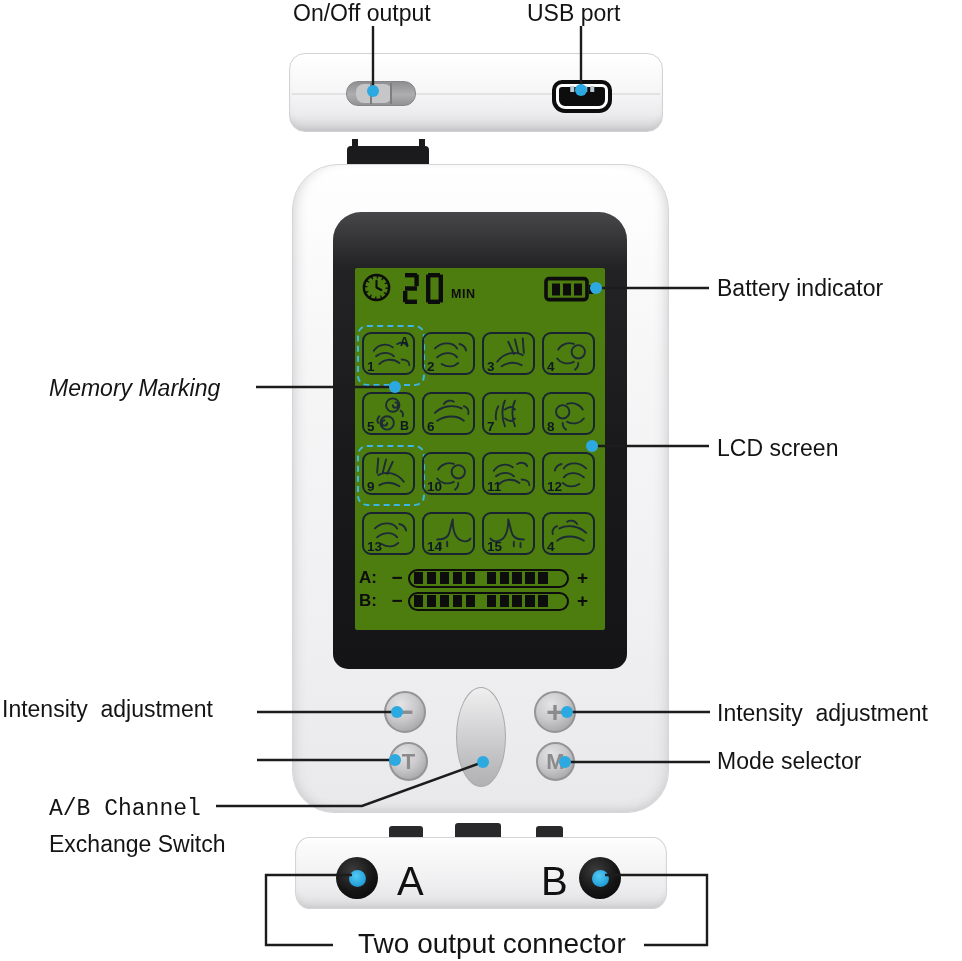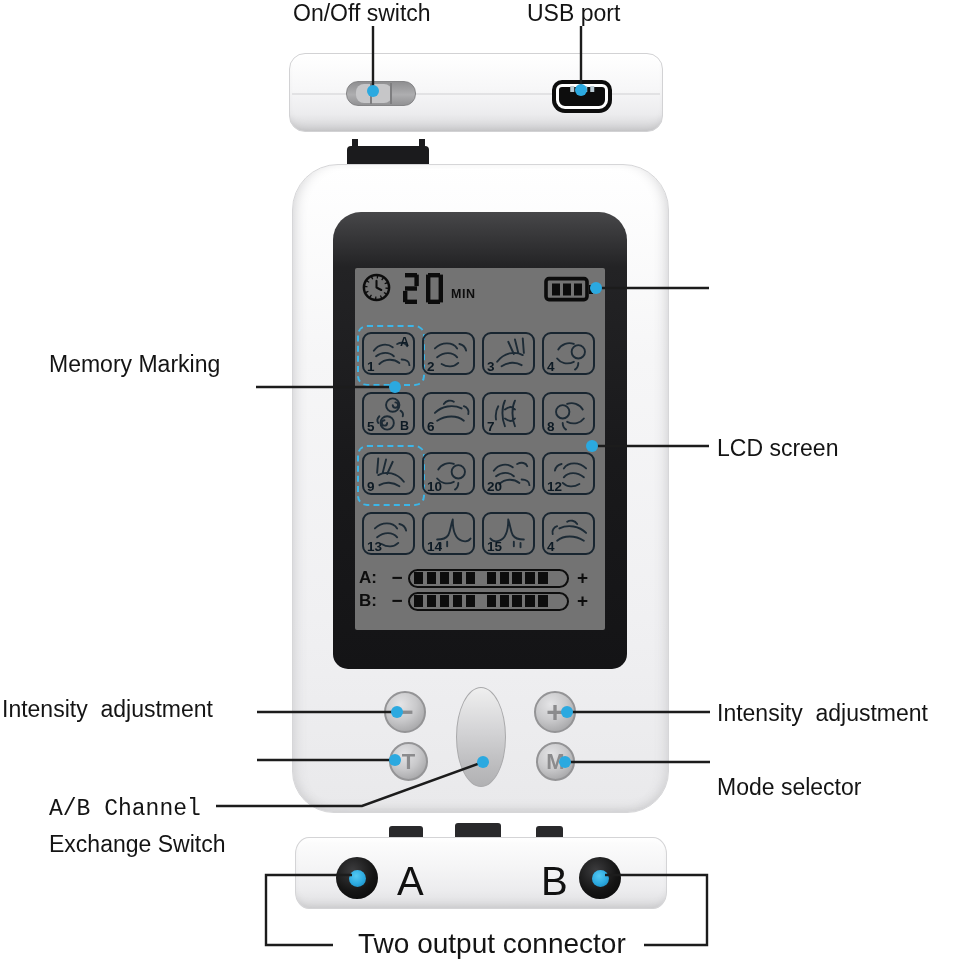--- a/index.html
+++ b/index.html
@@ -27,21 +27,21 @@
   
   .nub{left:347px;top:146px;width:82px;height:22px;background:#1b1b1d;border-radius:4px 4px 0 0;}
   .nub-foot{width:6px;height:9px;background:#1b1b1d;top:139px;}
   .body-front{left:292px;top:164px;width:375px;height:647px;
        border-radius:46px 46px 42px 42px;border:1px solid #d6d6d8;
        background:linear-gradient(180deg,#ffffff 0%,#f6f6f7 30%,#f0f0f2 70%,#e9e9eb 100%);
        box-shadow:inset 10px 0 14px -9px #cfcfd1, inset -10px 0 14px -9px #cfcfd1,
                   inset 0 -9px 12px -8px #c6c6c8, inset 0 12px 12px -9px #ffffff;}
   .bezel{left:333px;top:212px;width:294px;height:457px;border-radius:28px 28px 15px 15px;
        background:linear-gradient(180deg,#474749 0%,#232325 12%,#19191b 55%,#141416 100%);}
-  .lcd{left:355px;top:268px;width:250px;height:362px;background:#737373;border-radius:2px;}
+  .lcd{left:355px;top:268px;width:250px;height:362px;background:#4d7c0f;border-radius:2px;}
   .lcd svg{display:block;}
   .seg-min{position:absolute;left:96px;top:19px;font-size:12.5px;font-weight:bold;color:#0d0d0d;letter-spacing:.5px;}
   
   .mode-grid{position:absolute;left:7px;top:64px;width:237px;display:grid;
        grid-template-columns:repeat(4,53px);grid-auto-rows:43px;column-gap:7px;row-gap:17px;}
   .mode-cell{position:relative;border:2px solid #182530;border-radius:9px;}
   .mode-cell svg{position:absolute;left:2px;top:1px;}
   .mode-num{position:absolute;left:3px;bottom:0px;font-size:13.5px;font-weight:bold;color:#0d1a24;line-height:1;}
   .mode-ch{position:absolute;font-size:12.5px;font-weight:bold;color:#0d1a24;line-height:1;}
   .cellA .mode-ch{top:2px;right:4px;}
@@ -122,21 +122,21 @@
       </symbol>
       <symbol id="m7" viewBox="0 0 44 34">
         <path d="M17,5 c-3,6 -3,16 0,23 M26,5 c-3,6 -3,16 0,23 M17,13 c4,-3 7,-3 9,0 M17,21 c4,3 7,3 9,0 M11,10 q-3,5 -2,12"></path>
       </symbol>
       <symbol id="m8" viewBox="0 0 44 34">
         <path d="M24,4 c-2,6 -2,10 -4,14 c-2,3 -6,4 -10,4 M24,4 c0,10 2,17 8,19 c3,1 6,1 8,-2 M13,25 l0,4 M19,24 l0,4"></path>
       </symbol>
     </defs>
   </svg>
 
-  <div class="callout" style="left:293px;top:1px;">On/Off switch</div>
+  <div class="callout" style="left:293px;top:1px;">On/Off output</div>
   <div class="callout" style="left:527px;top:1px;">USB port</div>
 
   <div class="abs topbar">
     <div class="seam"></div>
     <div class="switch-pill">
       <div class="switch-track"></div>
       <div class="switch-div1"></div>
       <div class="switch-div2"></div>
     </div>
     <div class="usb">
@@ -248,21 +248,21 @@
       <div class="mode-cell">
         <svg width="49" height="38" viewBox="0 0 44 34" fill="none" stroke="#1d2b36" stroke-width="1.7" stroke-linecap="round">
             <use href="#m4"></use>
           </svg>
         <span class="mode-num">10</span>
       </div>
       <div class="mode-cell">
         <svg width="49" height="38" viewBox="0 0 44 34" fill="none" stroke="#1d2b36" stroke-width="1.7" stroke-linecap="round">
             <use href="#m1"></use>
           </svg>
-        <span class="mode-num">20</span>
+        <span class="mode-num">11</span>
       </div>
       <div class="mode-cell">
         <svg width="49" height="38" viewBox="0 0 44 34" fill="none" stroke="#1d2b36" stroke-width="1.7" stroke-linecap="round" style="transform:scaleX(-1)">
             <use href="#m2"></use>
           </svg>
         <span class="mode-num">12</span>
       </div>
 
       <div class="mode-cell">
         <svg width="49" height="38" viewBox="0 0 44 34" fill="none" stroke="#1d2b36" stroke-width="1.7" stroke-linecap="round">
@@ -340,27 +340,28 @@
   <div class="abs bottombar"></div>
   <div class="abs jack jack-a">
       <div class="pin"></div>
     </div>
   <div class="abs jack jack-b">
       <div class="pin"></div>
     </div>
   <div class="conn-letter out-a">A</div>
   <div class="conn-letter out-b">B</div>
 
-  <div class="callout" style="left:49px;top:352px;">Memory Marking</div>
+  <div class="callout" style="left:717px;top:276px;">Battery indicator</div>
+  <div class="callout" style="left:49px;top:376px;font-style:italic;">Memory Marking</div>
   <div class="callout" style="left:717px;top:436px;">LCD screen</div>
   <div class="callout" style="left:2px;top:697px;">Intensity  adjustment</div>
   <div class="callout" style="left:49px;top:797px;font-family:Liberation Mono, monospace;">A/B Channel</div>
   <div class="callout" style="left:49px;top:832px;">Exchange Switch</div>
   <div class="callout" style="left:717px;top:701px;">Intensity  adjustment</div>
-  <div class="callout" style="left:717px;top:749px;margin-top:26px;">Mode selector</div>
+  <div class="callout" style="left:717px;top:749px;">Mode selector</div>
   <div class="callout out-label">Two output connector</div>
 
   <svg class="abs overlay" width="962" height="961" viewBox="0 0 962 961">
     <g stroke="#1c1c1c" stroke-width="2.4" fill="none">
       <path d="M373,26 L373,90"></path>
       <path d="M581,26 L581,90"></path>
       <path d="M600,288 L709,288"></path>
       <path d="M256,387 L395,387"></path>
       <path d="M592,446 L709,446"></path>
       <path d="M257,712 L397,712"></path>

